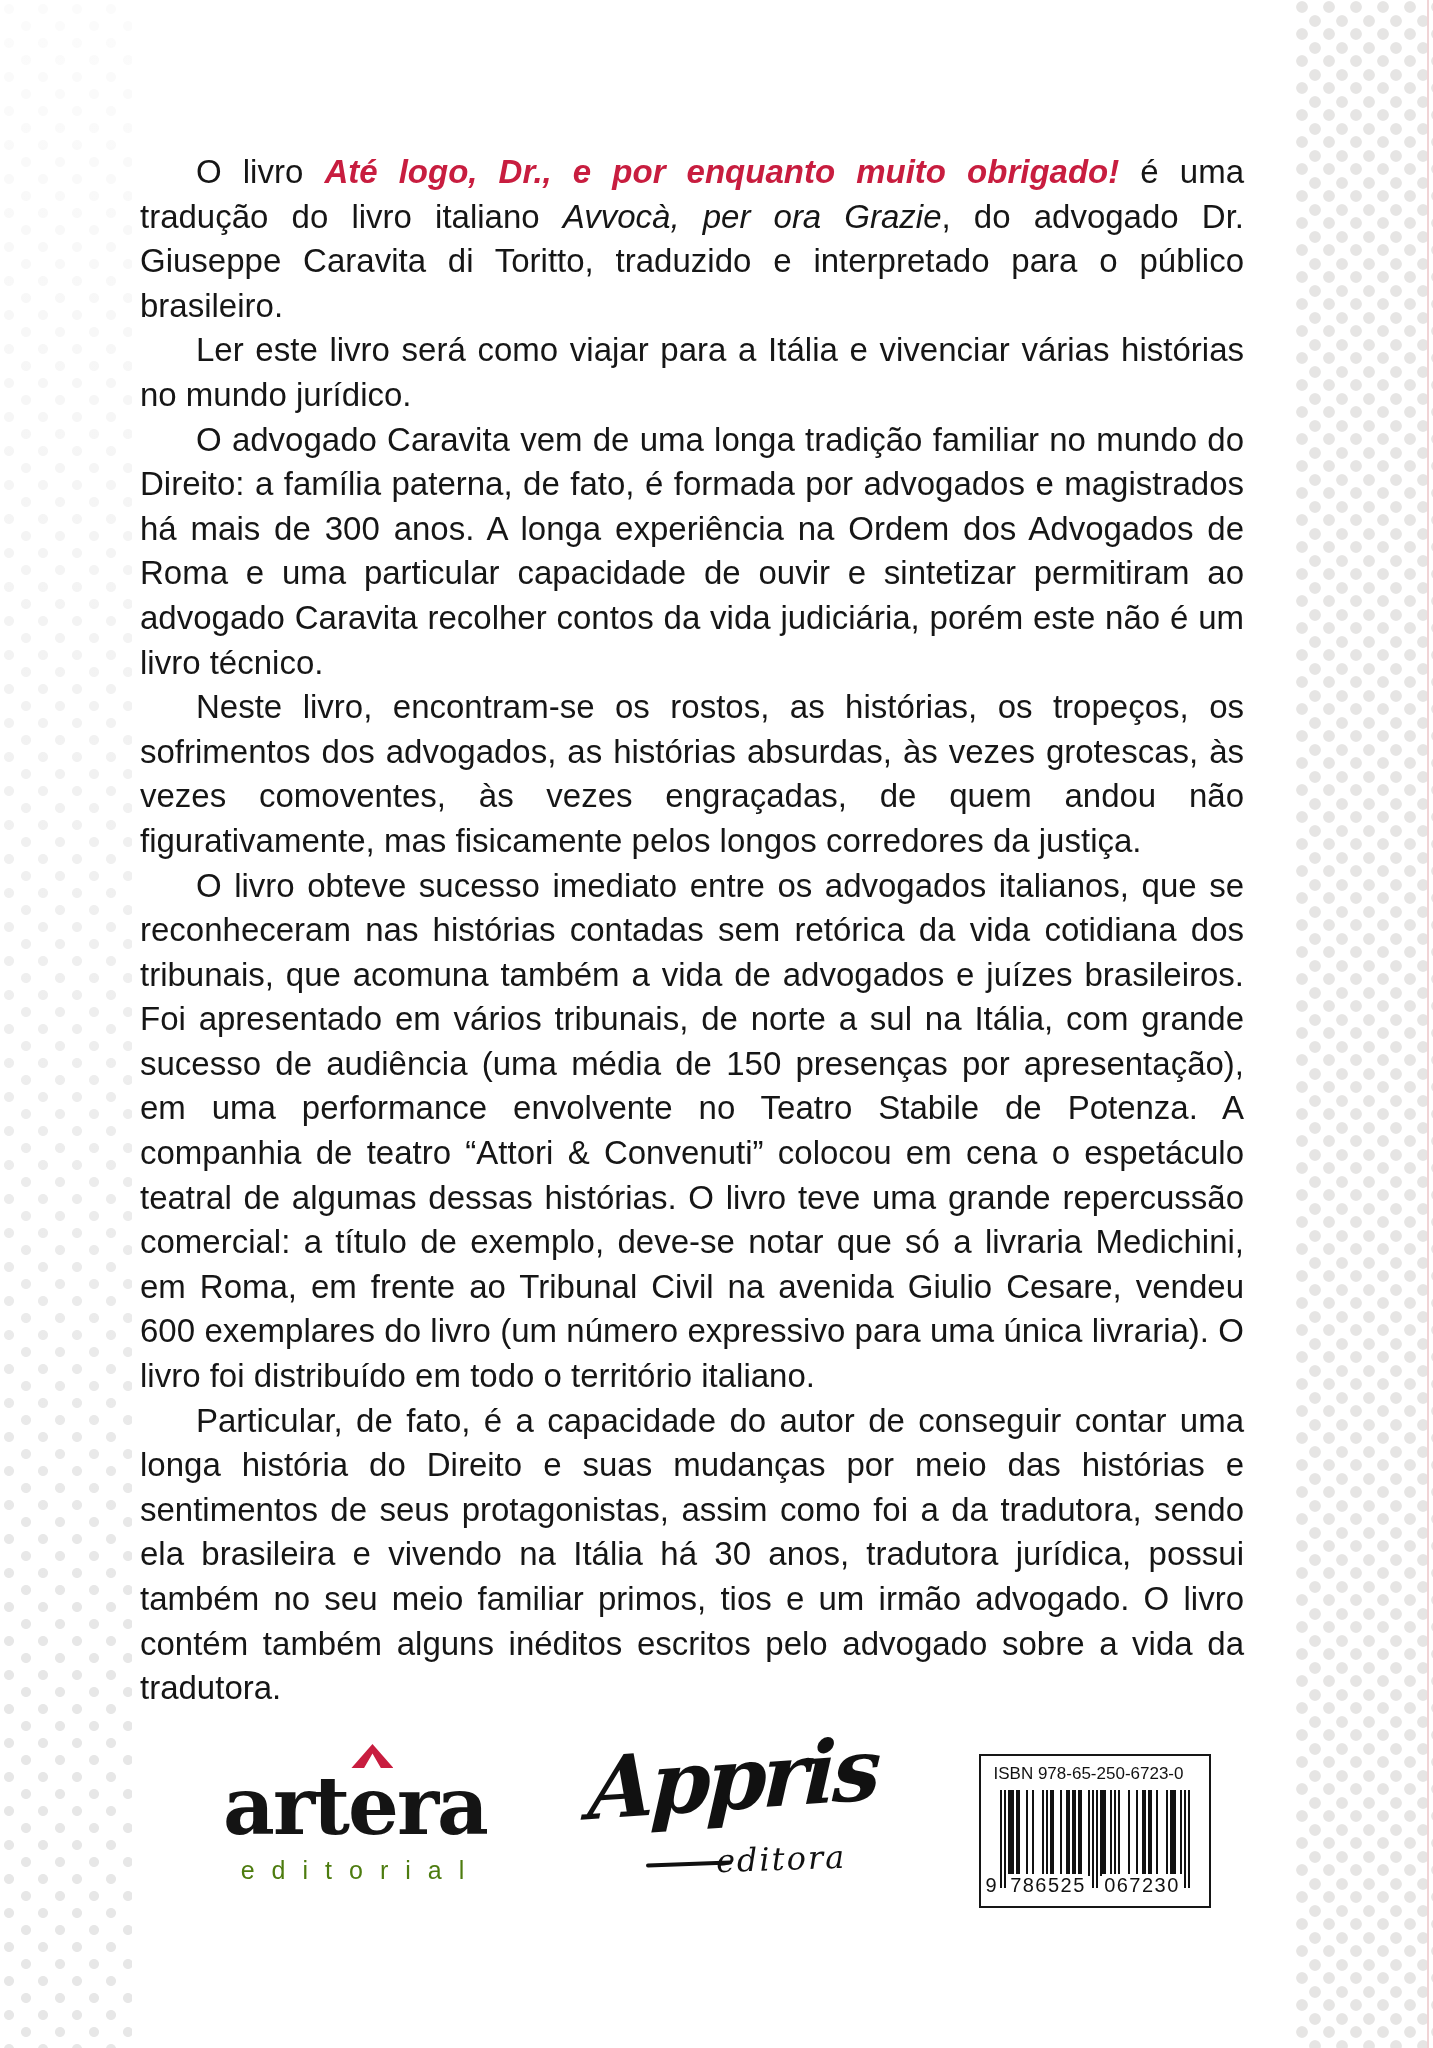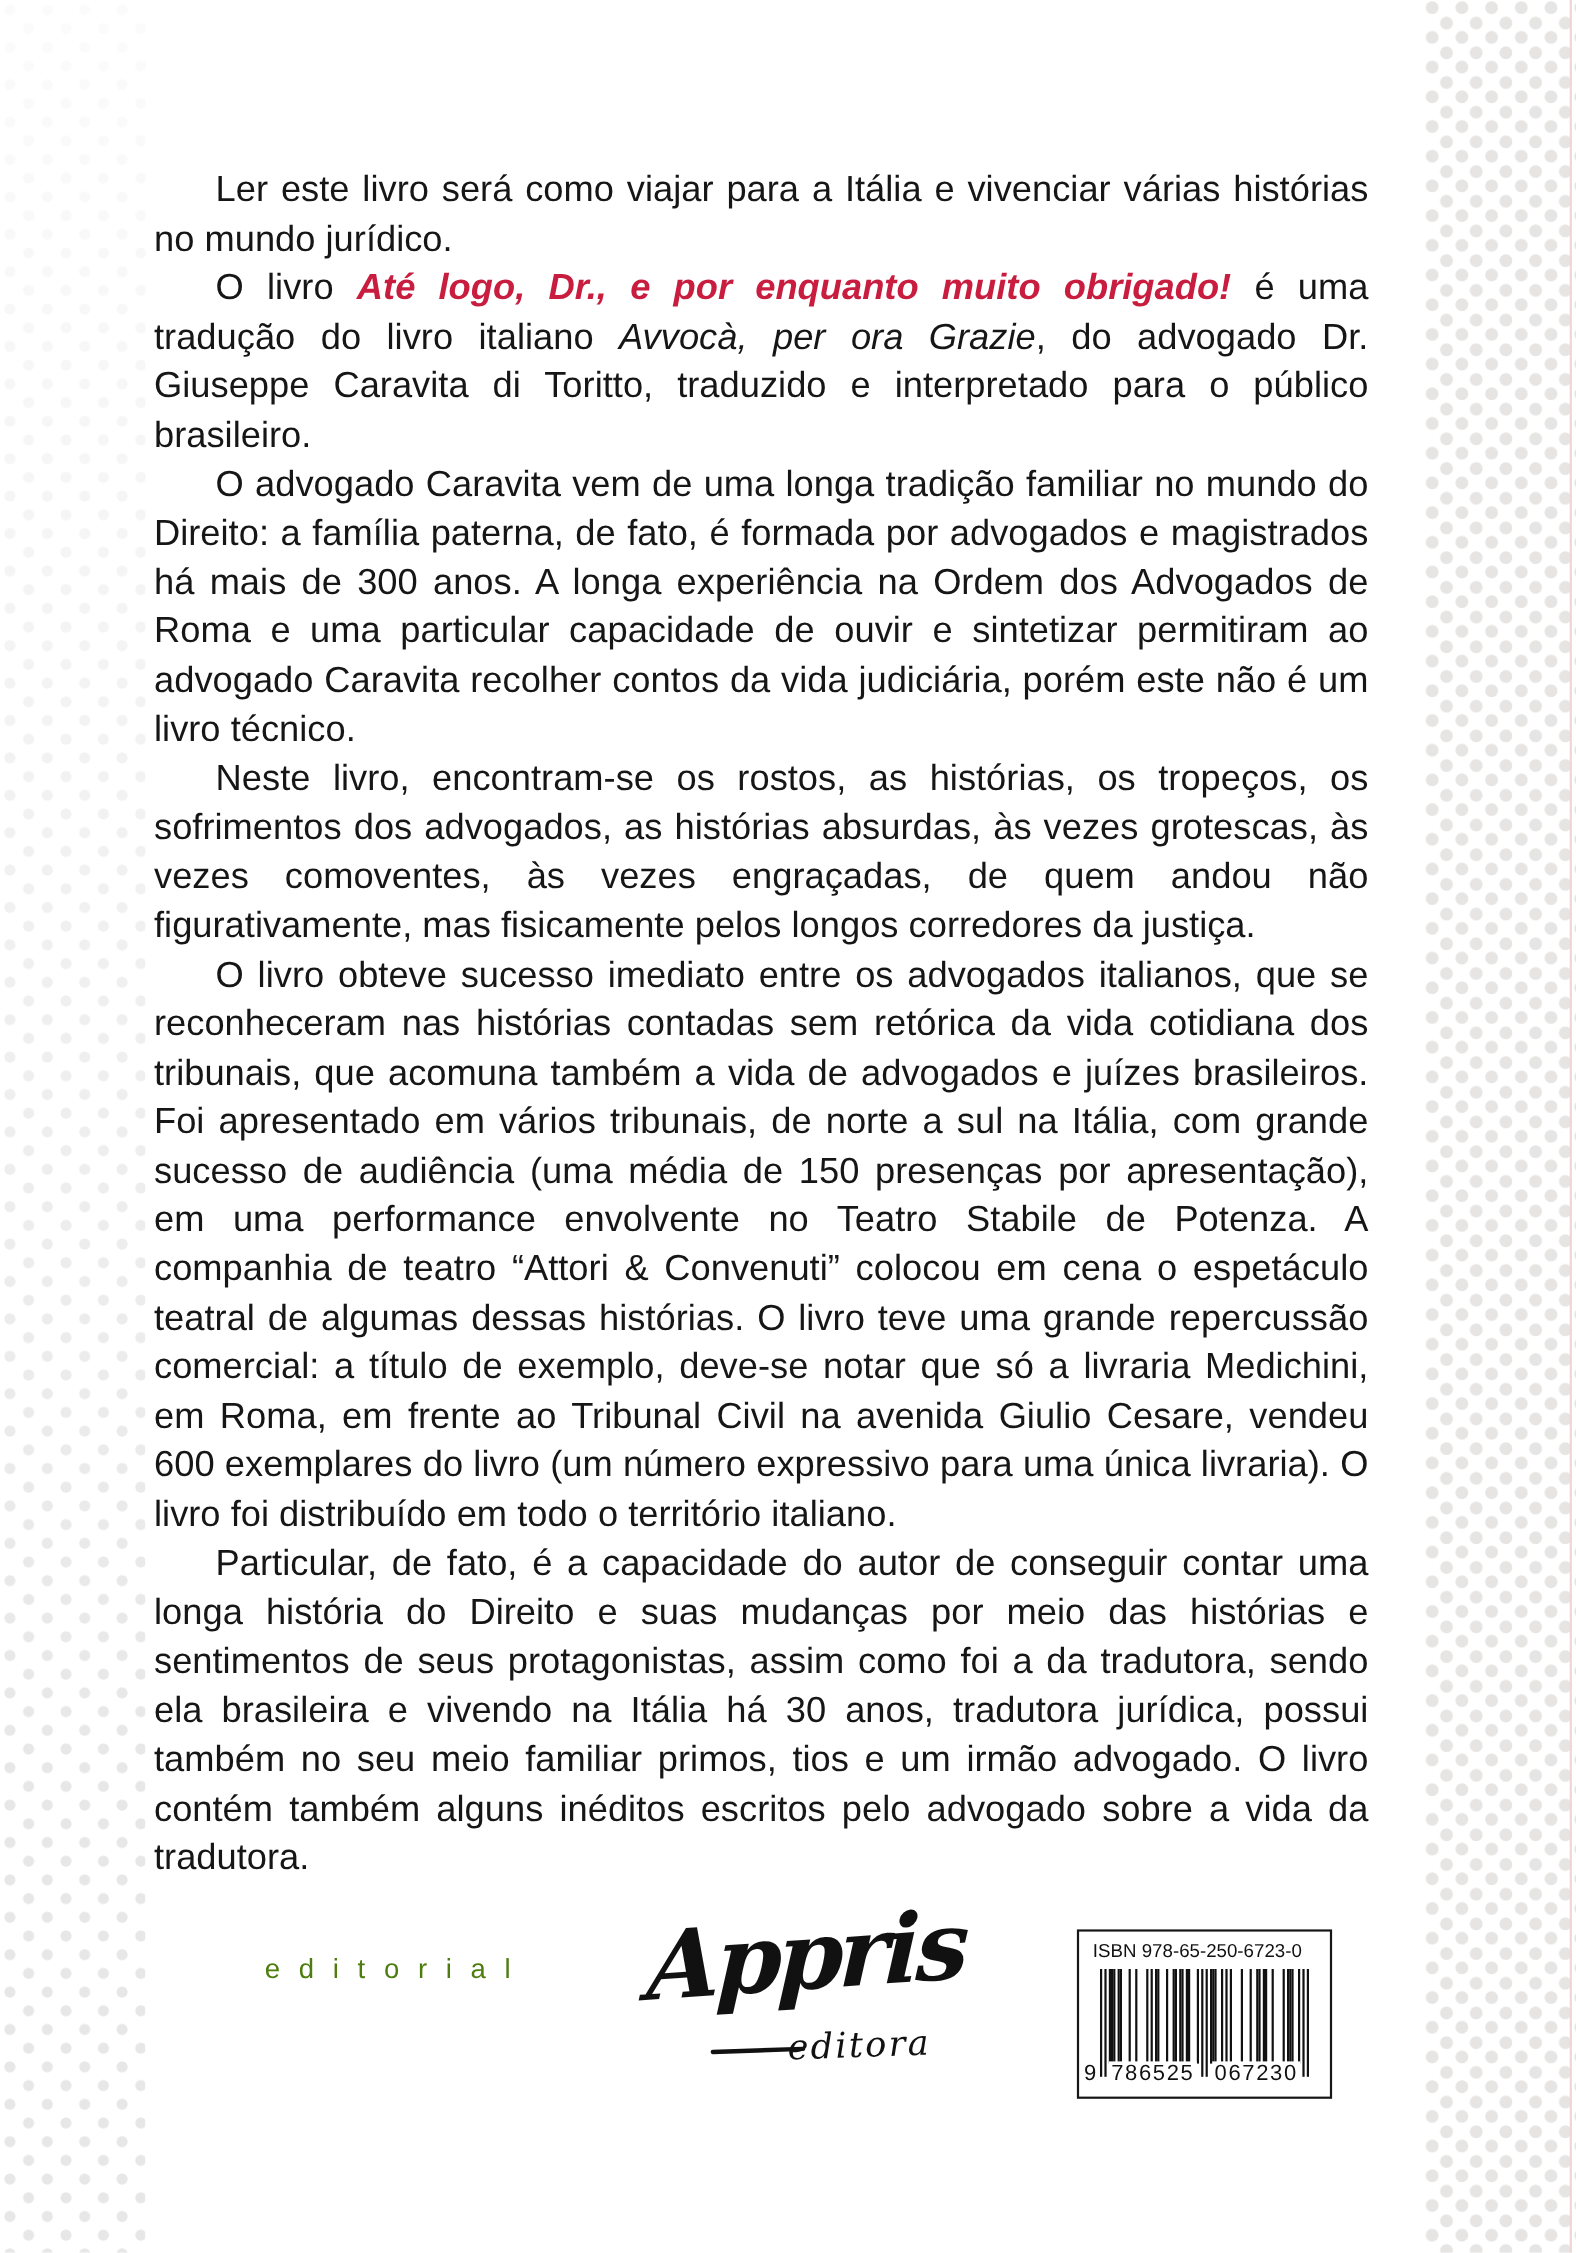--- a/index.html
+++ b/index.html
@@ -87,29 +87,30 @@
   .bc-d3{left:121px;width:80px;letter-spacing:1.5px;}
 </style>
 </head>
 <body>
 
 <div class="dots-left"></div>
 <div class="dots-right"></div>
 <div class="fold-line"></div>
 
 <div class="text-block">
+  <p class="para"><span>O livro </span><span class="title-red">Até logo, Dr., e por enquanto muito obrigado!</span><span> é uma tradução do livro italiano </span><span class="it">Avvocà, per ora Grazie</span><span>, do advogado Dr. Giuseppe Caravita di Toritto, traduzido e interpretado para o público brasileiro.</span></p>
   <p class="para">Ler este livro será como viajar para a Itália e vivenciar várias histórias no mundo jurídico.</p>
-  <p class="para"><span>O livro </span><span class="title-red">Até logo, Dr., e por enquanto muito obrigado!</span><span> é uma tradução do livro italiano </span><span class="it">Avvocà, per ora Grazie</span><span>, do advogado Dr. Giuseppe Caravita di Toritto, traduzido e interpretado para o público brasileiro.</span></p>
   <p class="para">O advogado Caravita vem de uma longa tradição familiar no mundo do Direito: a família paterna, de fato, é formada por advogados e magistrados há mais de 300 anos. A longa experiência na Ordem dos Advogados de Roma e uma particular capacidade de ouvir e sintetizar permitiram ao advogado Caravita recolher contos da vida judiciária, porém este não é um livro técnico.</p>
   <p class="para">Neste livro, encontram-se os rostos, as histórias, os tropeços, os sofrimentos dos advogados, as histórias absurdas, às vezes grotescas, às vezes comoventes, às vezes engraçadas, de quem andou não figurativamente, mas fisicamente pelos longos corredores da justiça.</p>
   <p class="para">O livro obteve sucesso imediato entre os advogados italianos, que se reconheceram nas histórias contadas sem retórica da vida cotidiana dos tribunais, que acomuna também a vida de advogados e juízes brasileiros. Foi apresentado em vários tribunais, de norte a sul na Itália, com grande sucesso de audiência (uma média de 150 presenças por apresentação), em uma performance envolvente no Teatro Stabile de Potenza. A companhia de teatro “Attori &amp; Convenuti” colocou em cena o espetáculo teatral de algumas dessas histórias. O livro teve uma grande repercussão comercial: a título de exemplo, deve-se notar que só a livraria Medichini, em Roma, em frente ao Tribunal Civil na avenida Giulio Cesare, vendeu 600 exemplares do livro (um número expressivo para uma única livraria). O livro foi distribuído em todo o território italiano.</p>
   <p class="para">Particular, de fato, é a capacidade do autor de conseguir contar uma longa história do Direito e suas mudanças por meio das histórias e sentimentos de seus protagonistas, assim como foi a da tradutora, sendo ela brasileira e vivendo na Itália há 30 anos, tradutora jurídica, possui também no seu meio familiar primos, tios e um irmão advogado. O livro contém também alguns inéditos escritos pelo advogado sobre a vida da tradutora.</p>
 </div>
 
 <div class="artera">
+  <div class="artera-word"><span>art</span><span class="e-wrap"><span class="hat"></span><span>e</span></span><span>ra</span></div>
   <div class="artera-sub">editorial</div>
 </div>
 
 <div class="appris">
   <span class="appris-word">Appris</span>
   <div class="appris-bar"></div>
   <span class="appris-sub">editora</span>
 </div>
 
 <div class="barcode-box">

